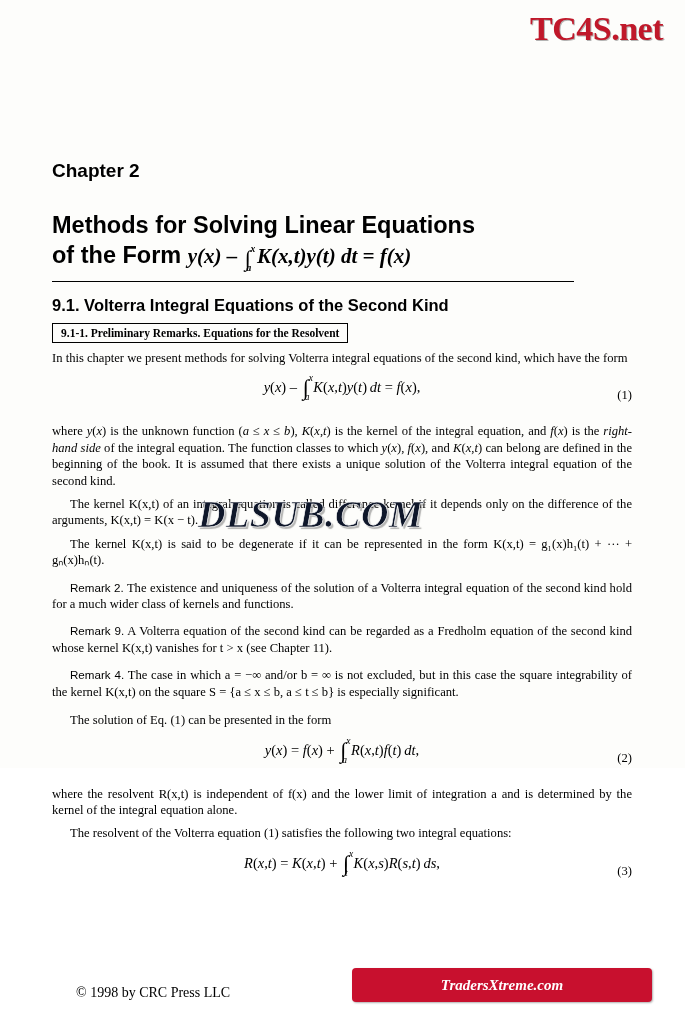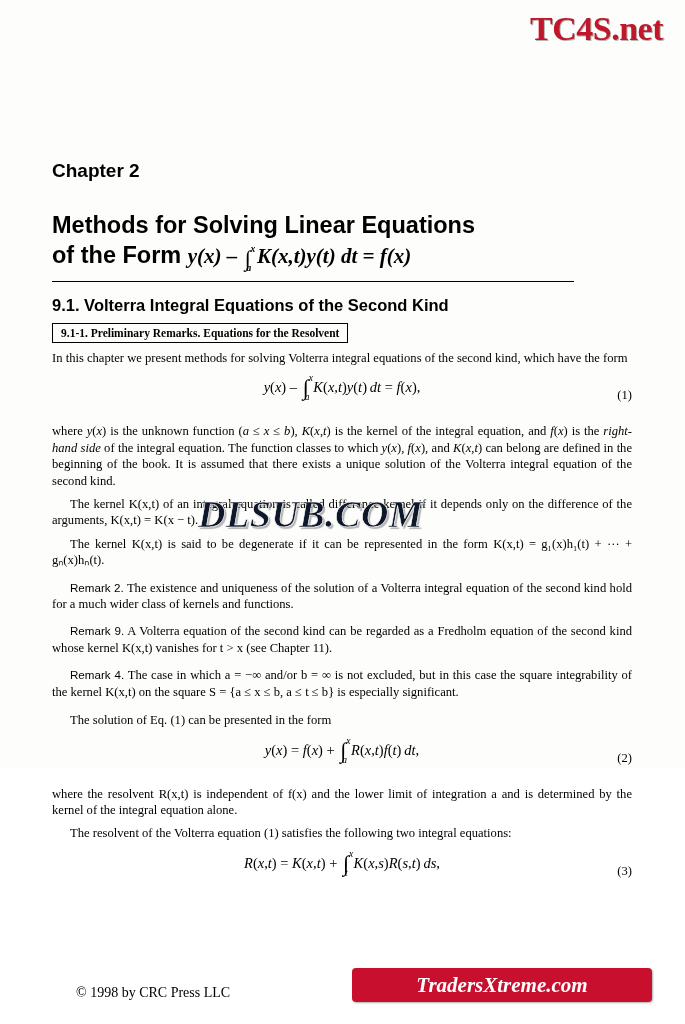--- a/index.html
+++ b/index.html
@@ -59,21 +59,21 @@
   }
   .wm-traders span {
     position: absolute;
     left: 0; top: 0;
     width: 300px;
     line-height: 34px;
     text-align: center;
     font-family: "Liberation Serif", serif;
     font-weight: bold;
     font-style: italic;
-    font-size: 21px;
+    font-size: 15px;
     color: #ffffff;
   }
 
   
   .content {
     position: absolute;
     left: 52px;
     top: 0;
     width: 580px;
   }

